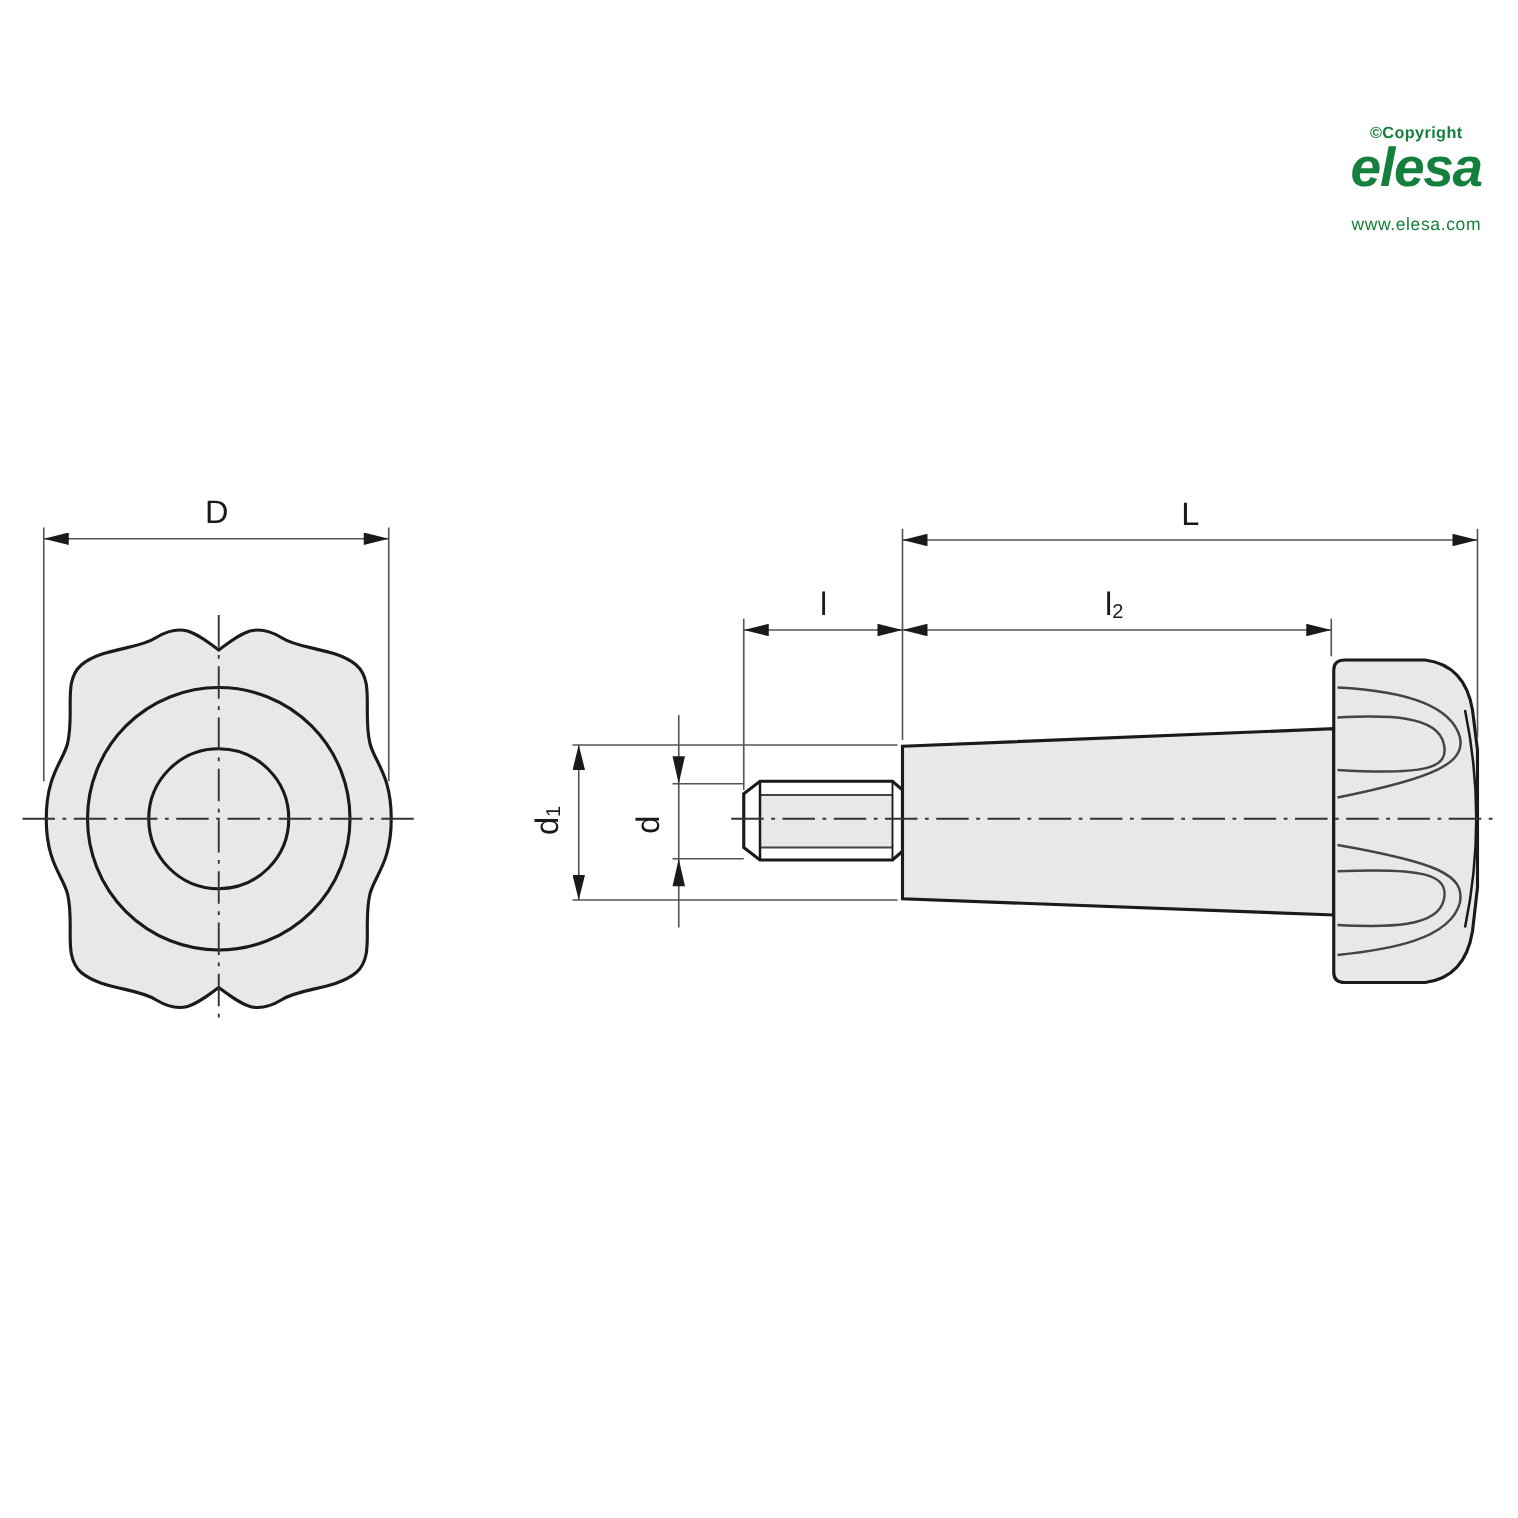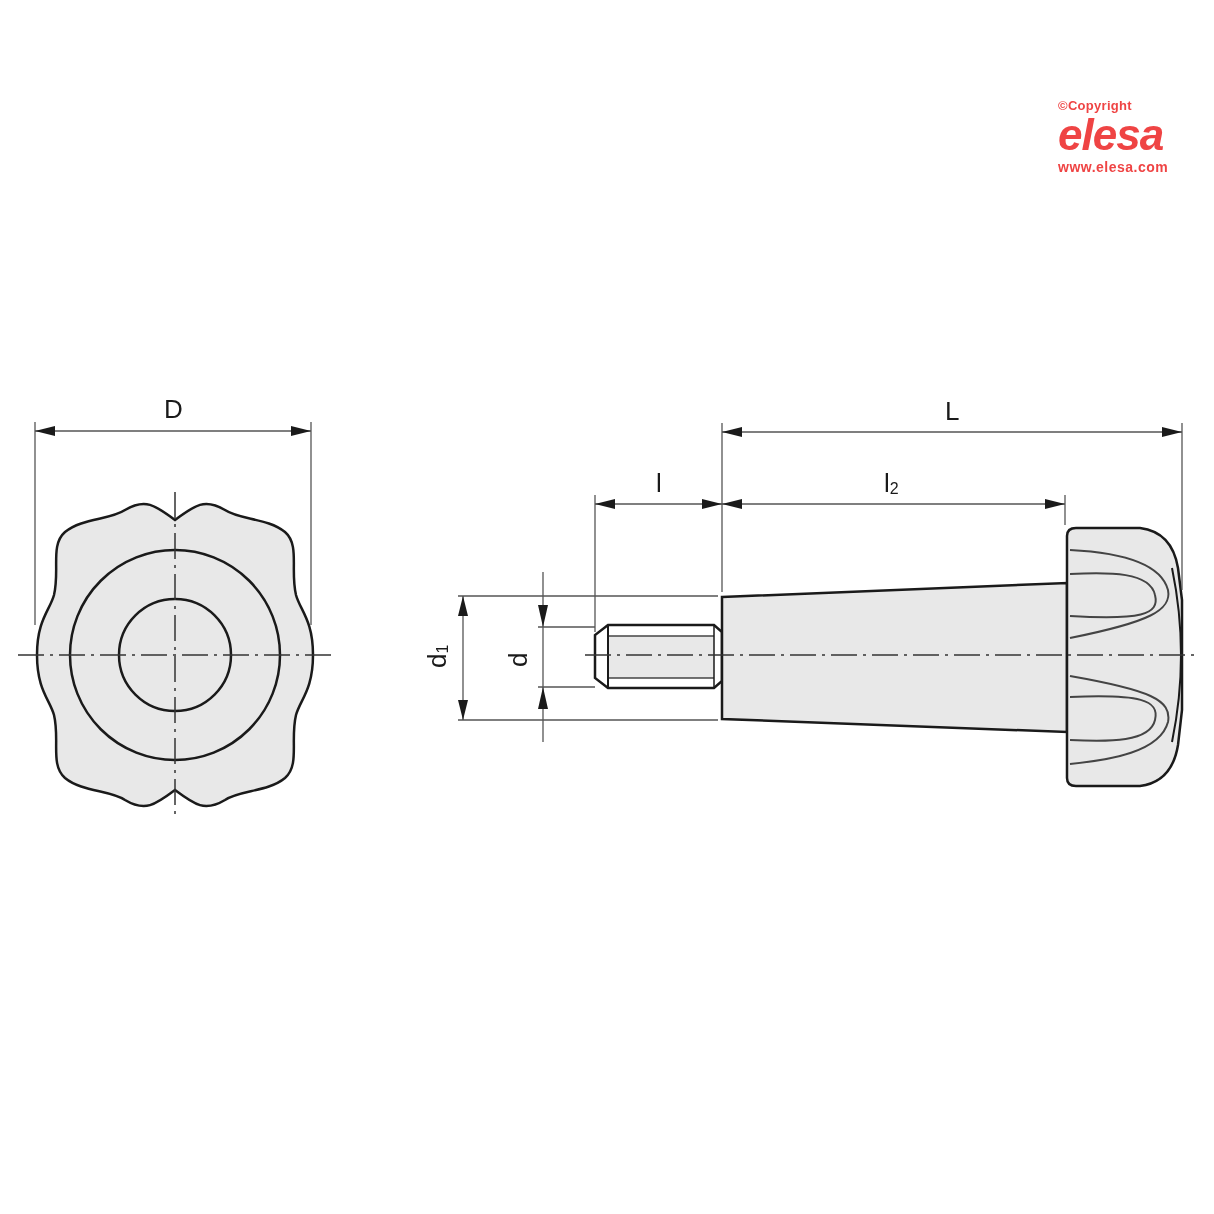--- a/index.html
+++ b/index.html
@@ -1,20 +1,20 @@
 <!DOCTYPE html>
 <html><head>
 <meta charset="utf-8">
 <style>
   html, body { margin: 0; padding: 0; background: #ffffff; }
   body { width: 1214px; height: 1214px; position: relative; overflow: hidden; font-family: "Liberation Sans", sans-serif; }
-  .watermark { position: absolute; left: 1058px; top: 98px; width: 150px; color: #ef4444; text-align: left; }
+  .watermark { position: absolute; left: 1058px; top: 98px; width: 150px; color: #15803d; text-align: center; }
   .wm-copy { font-size: 13px; font-weight: bold; letter-spacing: 0.3px; }
   .wm-logo { font-size: 44px; font-weight: bold; line-height: 40px; letter-spacing: -1px; margin-top: 2px; font-style: italic; }
-  .wm-url { font-size: 14px; font-weight: bold; letter-spacing: 0.5px; margin-top: 4px; }
+  .wm-url { font-size: 14px; font-weight: normal; letter-spacing: 0.5px; margin-top: 16px; }
   svg { position: absolute; left: 0; top: 0; }
   .dimtext { font-family: "Liberation Sans", sans-serif; font-size: 26px; fill: #1a1a1a; }
   .dimtext-sub { font-family: "Liberation Sans", sans-serif; font-size: 16px; fill: #1a1a1a; }
 </style>
 </head>
 <body>
 
 <div class="watermark">
   <div class="wm-copy">©Copyright</div>
   <div class="wm-logo">elesa</div>

